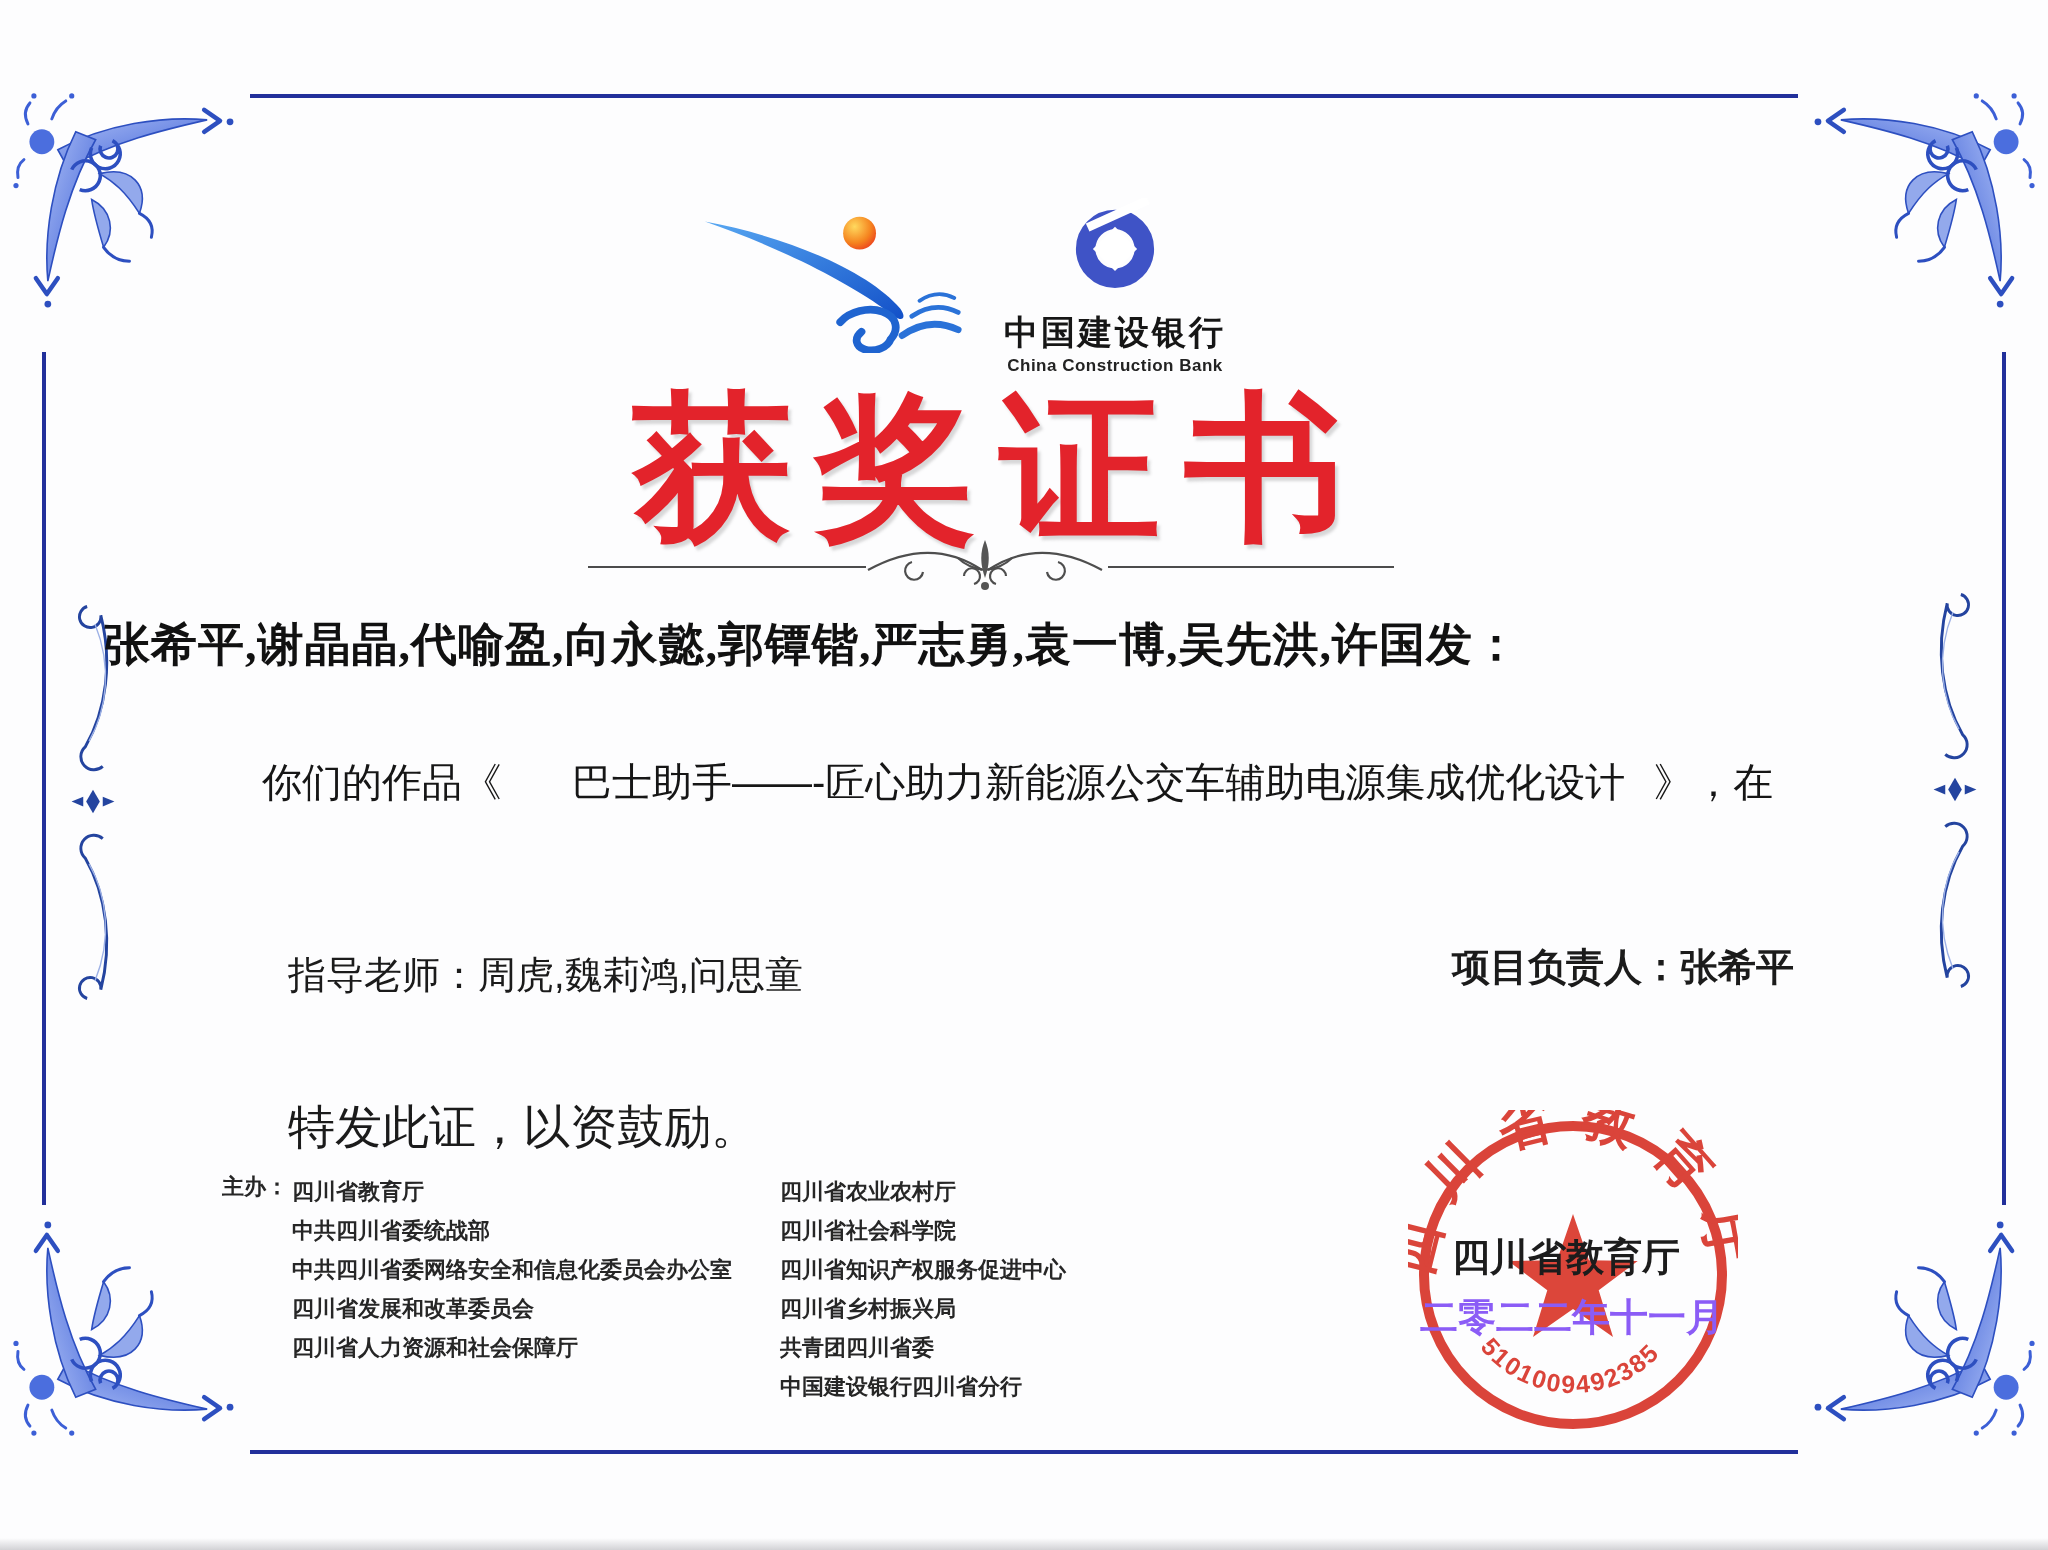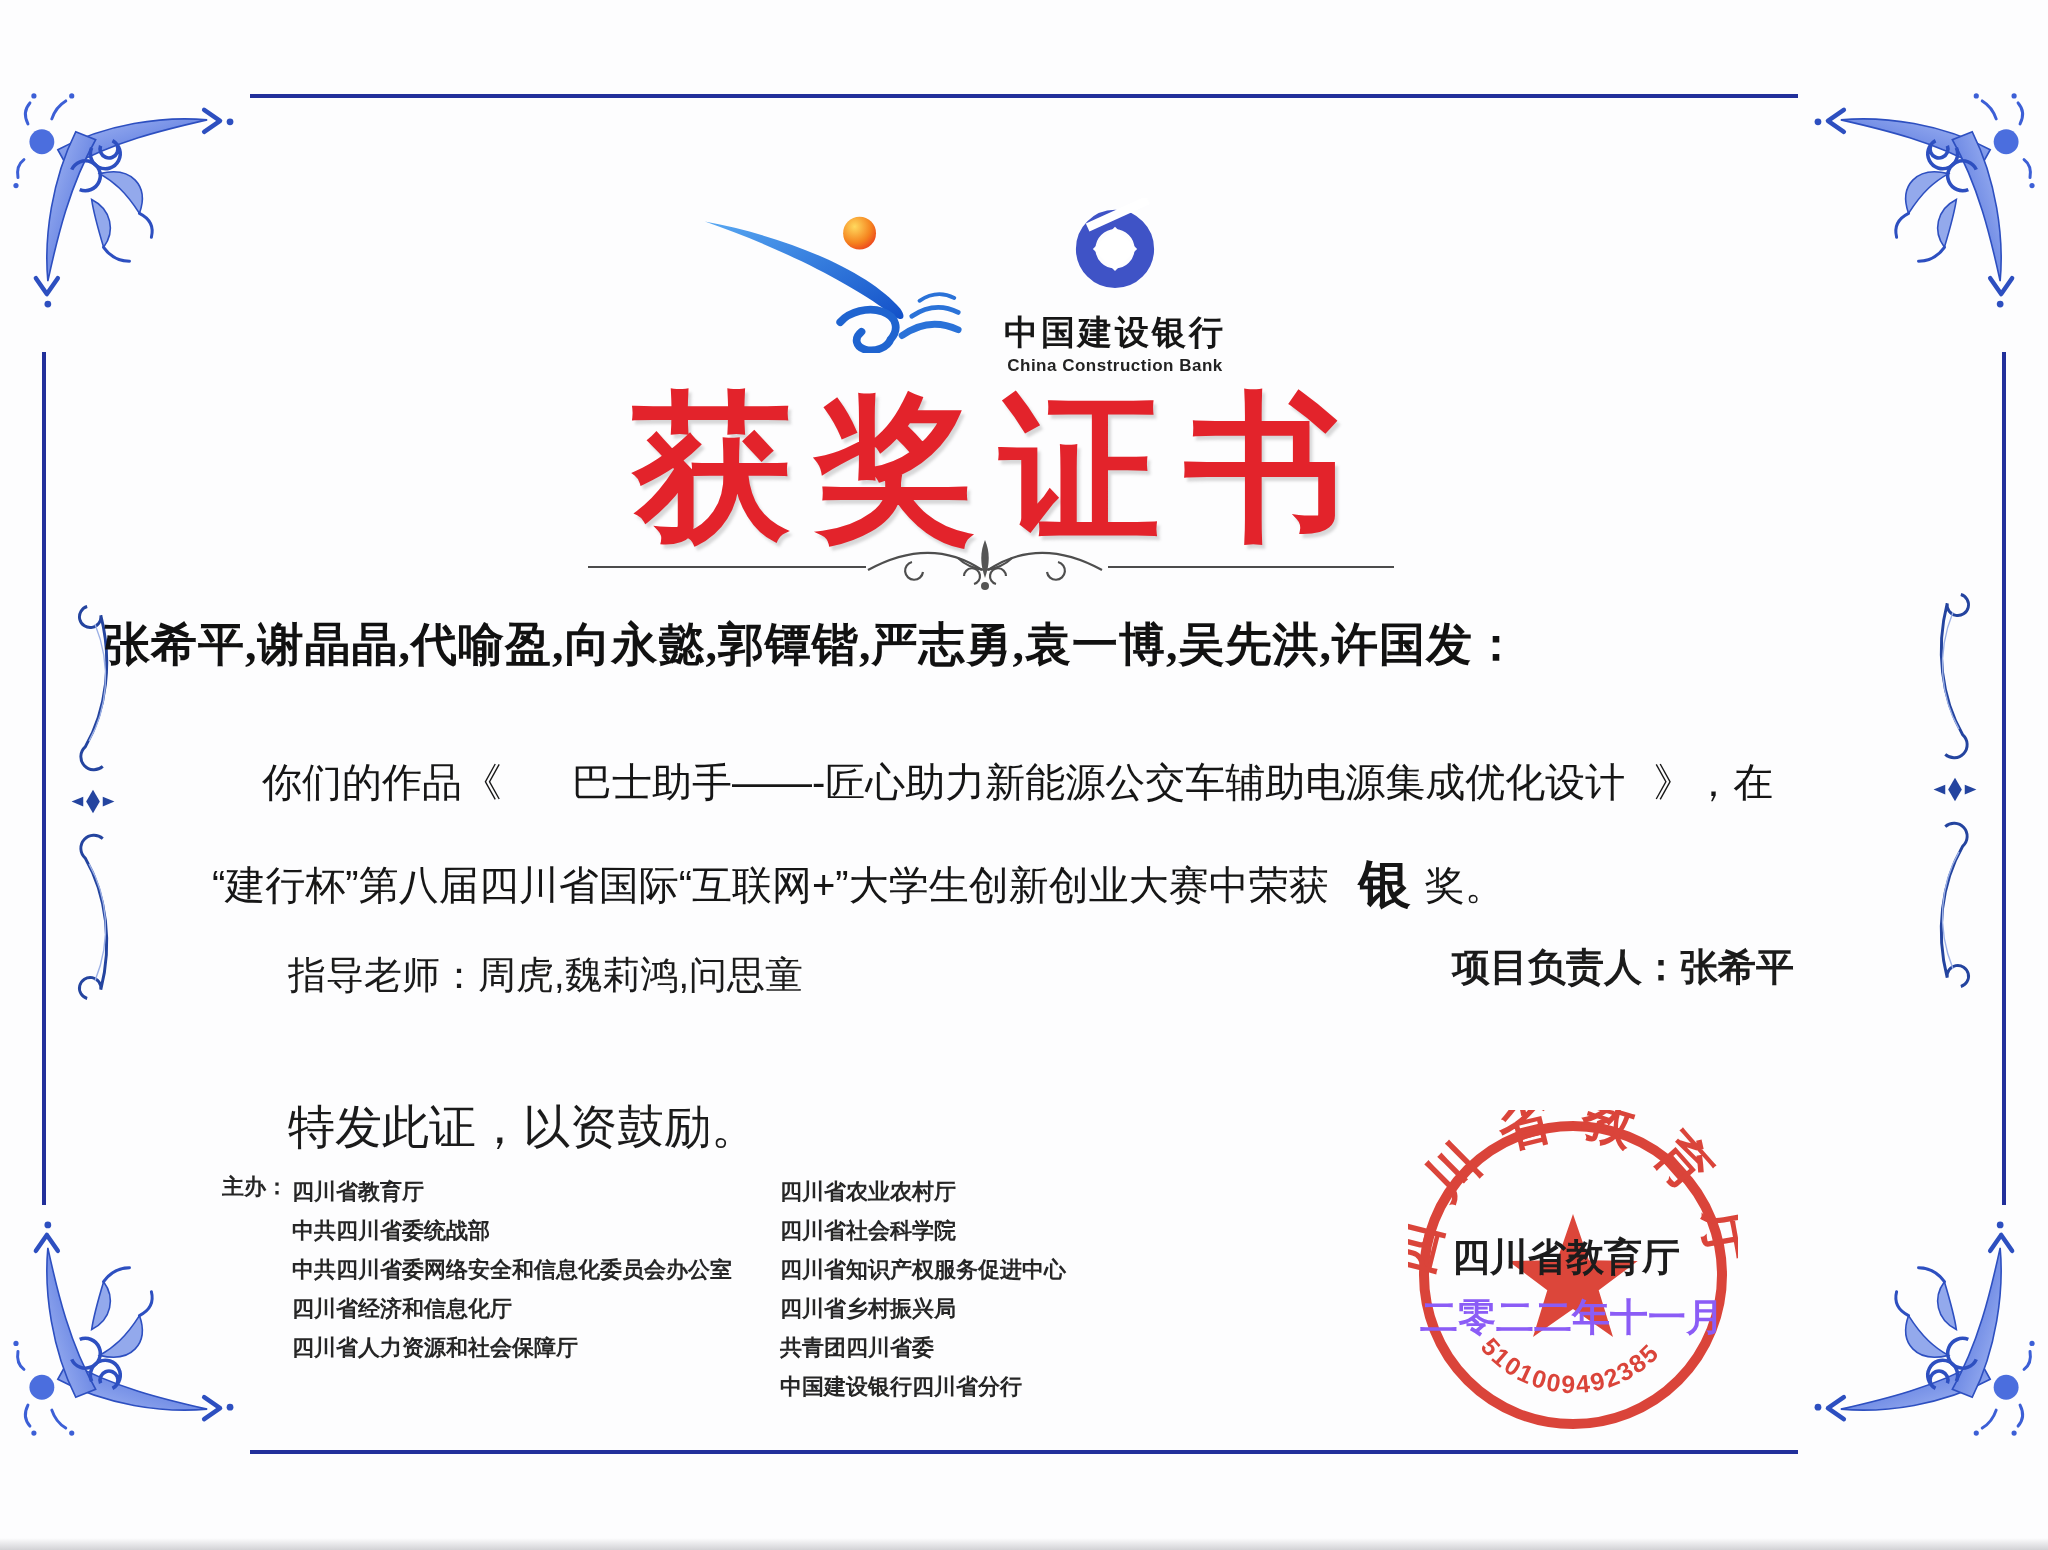--- a/index.html
+++ b/index.html
@@ -195,32 +195,31 @@
       <path d="M104,44 a8,8 0 1 1 10,8"></path>
       <path d="M146,44 a8,8 0 1 0 -10,8"></path>
     </g>
     <path d="M125,8 C120,20 120,32 125,46 C130,32 130,20 125,8 Z" fill="#555"></path>
     <circle cx="125" cy="54" r="4" fill="#555"></circle>
   </svg>
 
   <div class="abs recipients">张希平,谢晶晶,代喻盈,向永懿,郭镡锴,严志勇,袁一博,吴先洪,许国发：</div>
 
   <div class="abs bodyline line1"><span>你们的作品《</span><span class="gap1"></span><span>巴士助手——-匠心助力新能源公交车辅助电源集成优化设计</span><span class="gap2"></span><span>》，在</span></div>
-  <div class="abs bodyline line2"><span>“建行杯”第八届四川省国际“互联网+”大学生创新创业大赛中荣获</span><span class="award">银</span><span>奖。</span></div>
 
   <div class="abs advisors"><span>指导老师：</span><span>周虎,魏莉鸿,问思童</span></div>
   <div class="abs leader"><span>项目负责人：</span><span>张希平</span></div>
   <div class="abs closing">特发此证，以资鼓励。</div>
 
   <div class="abs org-label">主办：</div>
   <div class="org-col org-left">
     <div>四川省教育厅</div>
     <div>中共四川省委统战部</div>
     <div>中共四川省委网络安全和信息化委员会办公室</div>
-    <div>四川省经济和信息化厅</div>
+    <div>四川省发展和改革委员会</div>
     <div>四川省人力资源和社会保障厅</div>
   </div>
   <div class="org-col org-right">
     <div>四川省农业农村厅</div>
     <div>四川省社会科学院</div>
     <div>四川省知识产权服务促进中心</div>
     <div>四川省乡村振兴局</div>
     <div>共青团四川省委</div>
     <div>中国建设银行四川省分行</div>
   </div>

